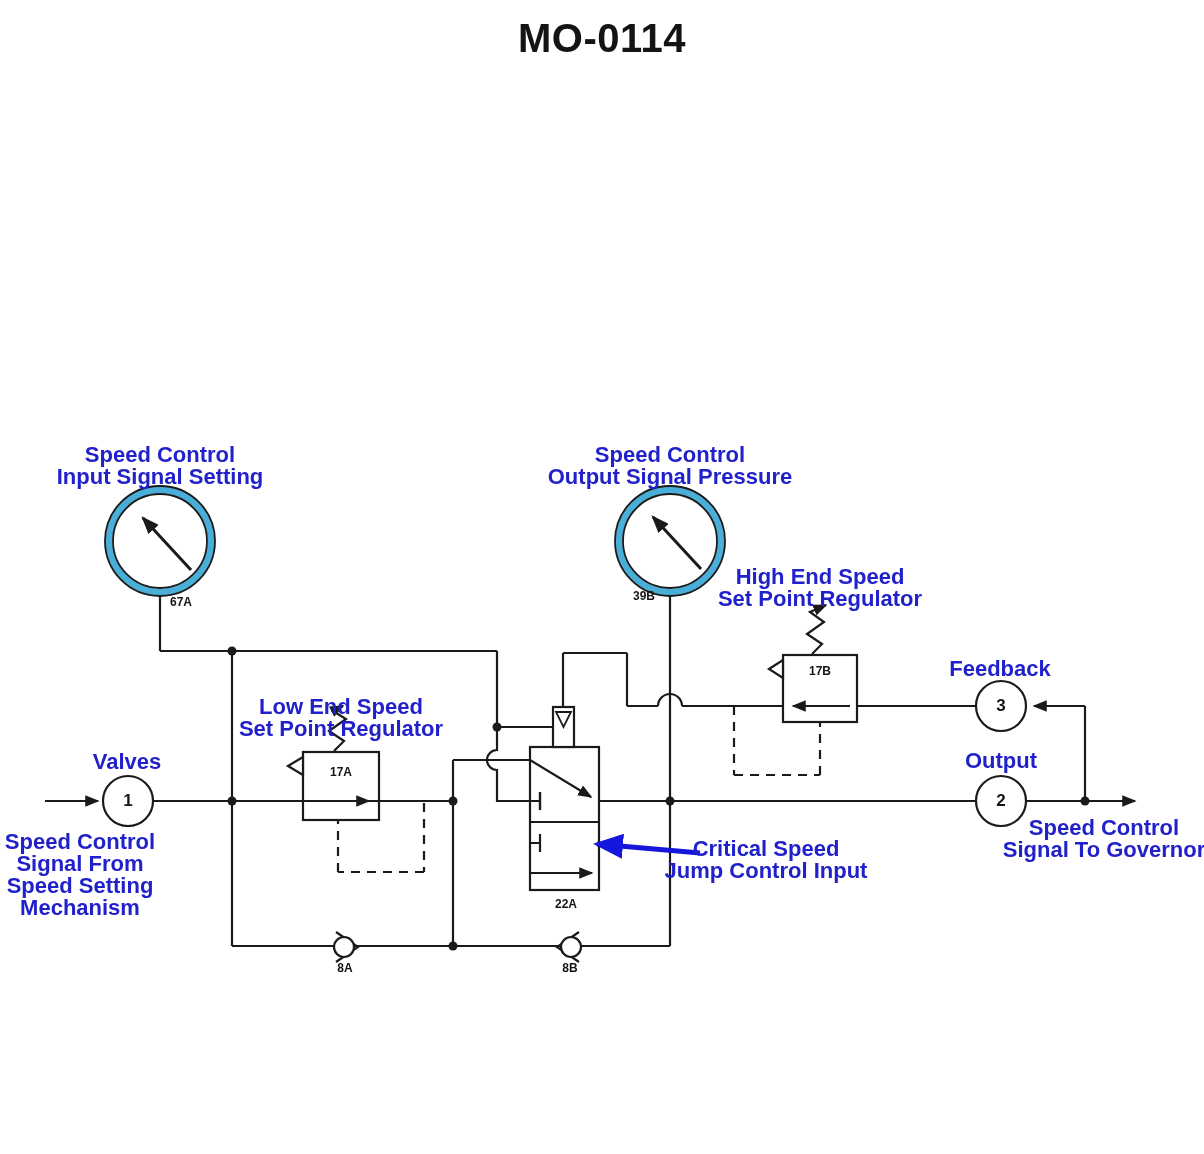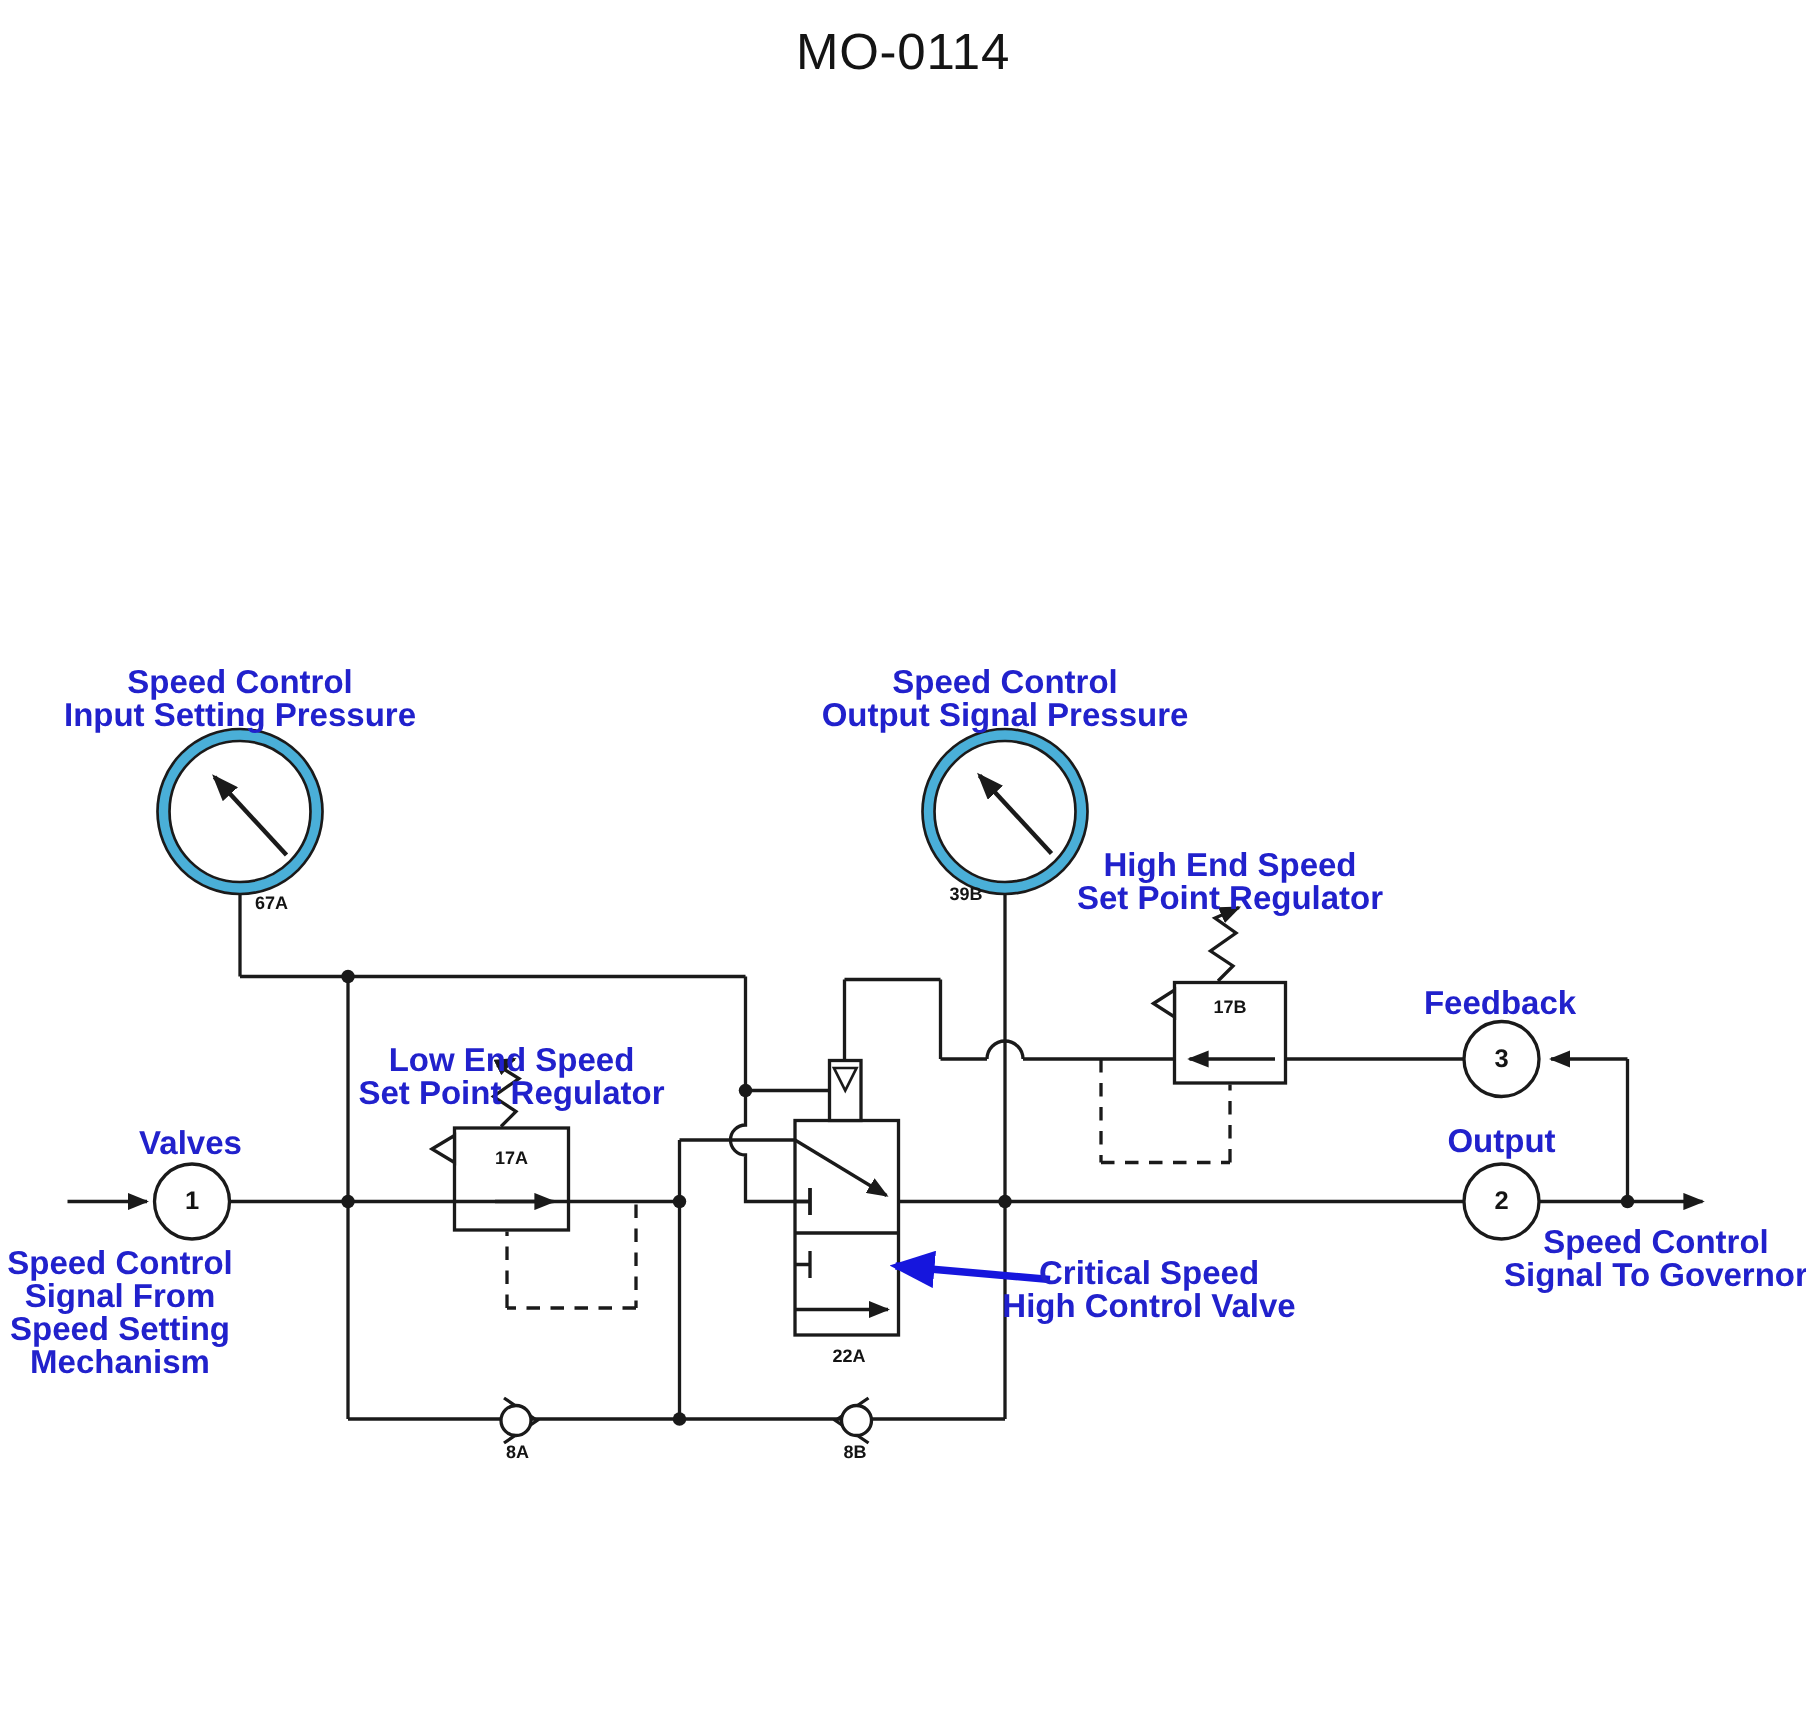--- a/index.html
+++ b/index.html
@@ -24,21 +24,21 @@
   .tag{
     position:absolute;transform:translateX(-50%);
     color:#141414;font-weight:bold;font-size:12px;white-space:nowrap;
   }
   .num{
     position:absolute;transform:translate(-50%,-50%);
     color:#141414;font-weight:bold;font-size:17px;
   }
   .title{
     position:absolute;transform:translateX(-50%);
-    color:#141414;font-weight:normal;font-size:34px;white-space:nowrap;letter-spacing:.5px;
+    color:#141414;font-weight:bold;font-size:40px;white-space:nowrap;letter-spacing:.5px;
   }
   .subtitle{
     position:absolute;transform:translateX(-50%);
     color:#141414;font-weight:bold;font-size:26px;line-height:32px;text-align:center;white-space:nowrap;
   }
 </style>
 </head>
 <body>
 
 <div class="stage">
@@ -139,21 +139,21 @@
     <circle cx="1001" cy="801" r="25" class="wbox"></circle>
     <circle cx="1001" cy="706" r="25" class="wbox"></circle>
 
     <path d="M700,853 L597,844" class="bluearrow" marker-end="url(#ahb)"></path>
   </svg>
 
   <div class="title" style="left:602px;top:16px;">MO-0114</div>
 
   <div class="lbl" style="left:160px;top:444px;">
     <div>Speed Control</div>
-    <div>Input Setting Pressure</div>
+    <div>Input Signal Setting</div>
   </div>
   <div class="lbl" style="left:670px;top:444px;">
     <div>Speed Control</div>
     <div>Output Signal Pressure</div>
   </div>
   <div class="lbl" style="left:820px;top:566px;">
     <div>High End Speed</div>
     <div>Set Point Regulator</div>
   </div>
   <div class="lbl" style="left:341px;top:696px;">
@@ -168,21 +168,21 @@
     <div>Signal From</div>
     <div>Speed Setting</div>
     <div>Mechanism</div>
   </div>
   <div class="lbl" style="left:1104px;top:817px;">
     <div>Speed Control</div>
     <div>Signal To Governor</div>
   </div>
   <div class="lbl" style="left:766px;top:838px;">
     <div>Critical Speed</div>
-    <div>High Control Valve</div>
+    <div>Jump Control Input</div>
   </div>
 
   <div class="tag" style="left:181px;top:595px;">67A</div>
   <div class="tag" style="left:644px;top:589px;">39B</div>
   <div class="tag" style="left:341px;top:765px;">17A</div>
   <div class="tag" style="left:820px;top:664px;">17B</div>
   <div class="tag" style="left:566px;top:897px;">22A</div>
   <div class="tag" style="left:345px;top:961px;">8A</div>
   <div class="tag" style="left:570px;top:961px;">8B</div>
 

